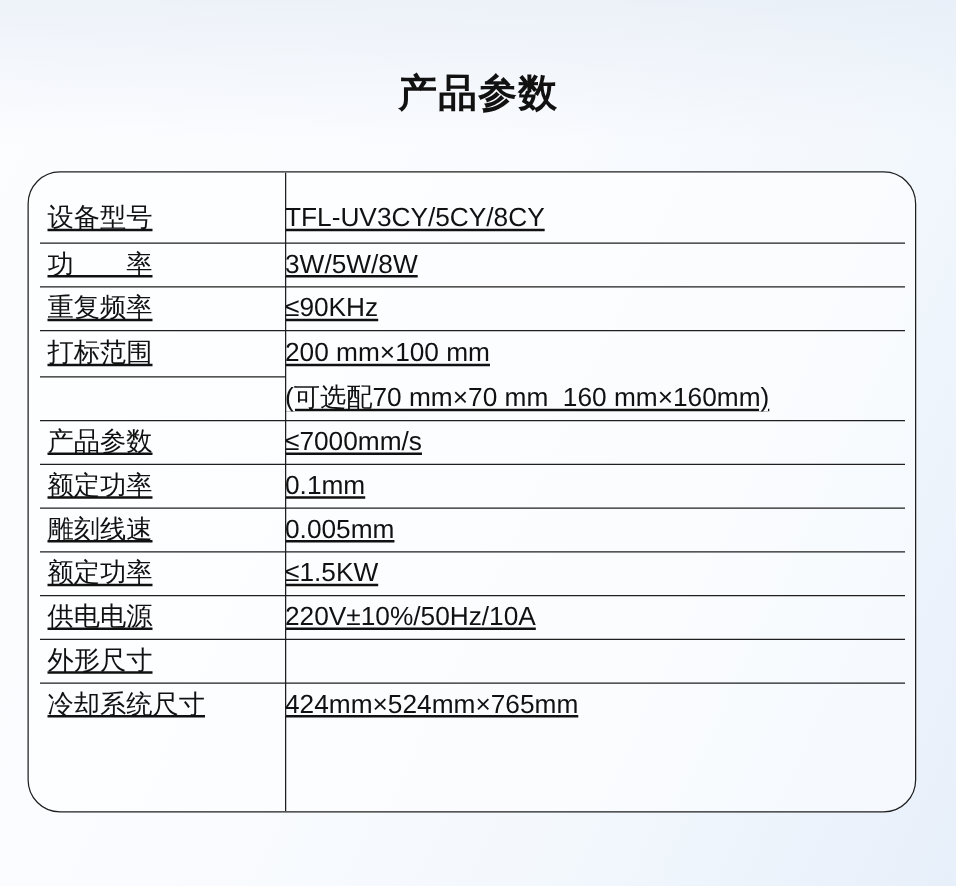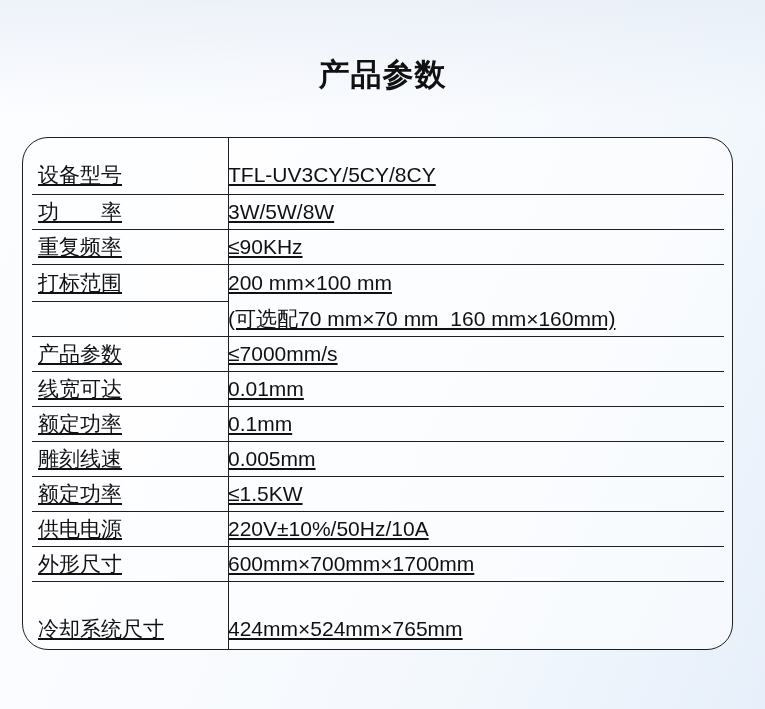--- a/index.html
+++ b/index.html
@@ -123,42 +123,37 @@
   </div>
         <div class="trow sep-left-only">
     <div class="cell label"></div>
     <div class="cell value">(可选配70 mm×70 mm  160 mm×160mm)</div>
   </div>
         <div class="trow">
     <div class="cell label">产品参数</div>
     <div class="cell value">≤7000mm/s</div>
   </div>
         <div class="trow">
-    <div class="cell label">线宽可达</div>
-    <div class="cell value">0.01mm</div>
-  </div>
-        <div class="trow">
     <div class="cell label">额定功率</div>
     <div class="cell value">0.1mm</div>
   </div>
         <div class="trow">
     <div class="cell label">雕刻线速</div>
     <div class="cell value">0.005mm</div>
   </div>
         <div class="trow">
     <div class="cell label">额定功率</div>
     <div class="cell value">≤1.5KW</div>
   </div>
         <div class="trow">
     <div class="cell label">供电电源</div>
     <div class="cell value">220V±10%/50Hz/10A</div>
   </div>
         <div class="trow">
     <div class="cell label">外形尺寸</div>
-    <div class="cell value">600mm×700mm×1700mm</div>
   </div>
         <div class="trow">
     <div class="cell label">冷却系统尺寸</div>
     <div class="cell value">424mm×524mm×765mm</div>
   </div>
       </div>
     <div class="vdivider"></div>
   </div>
 
 </div>

